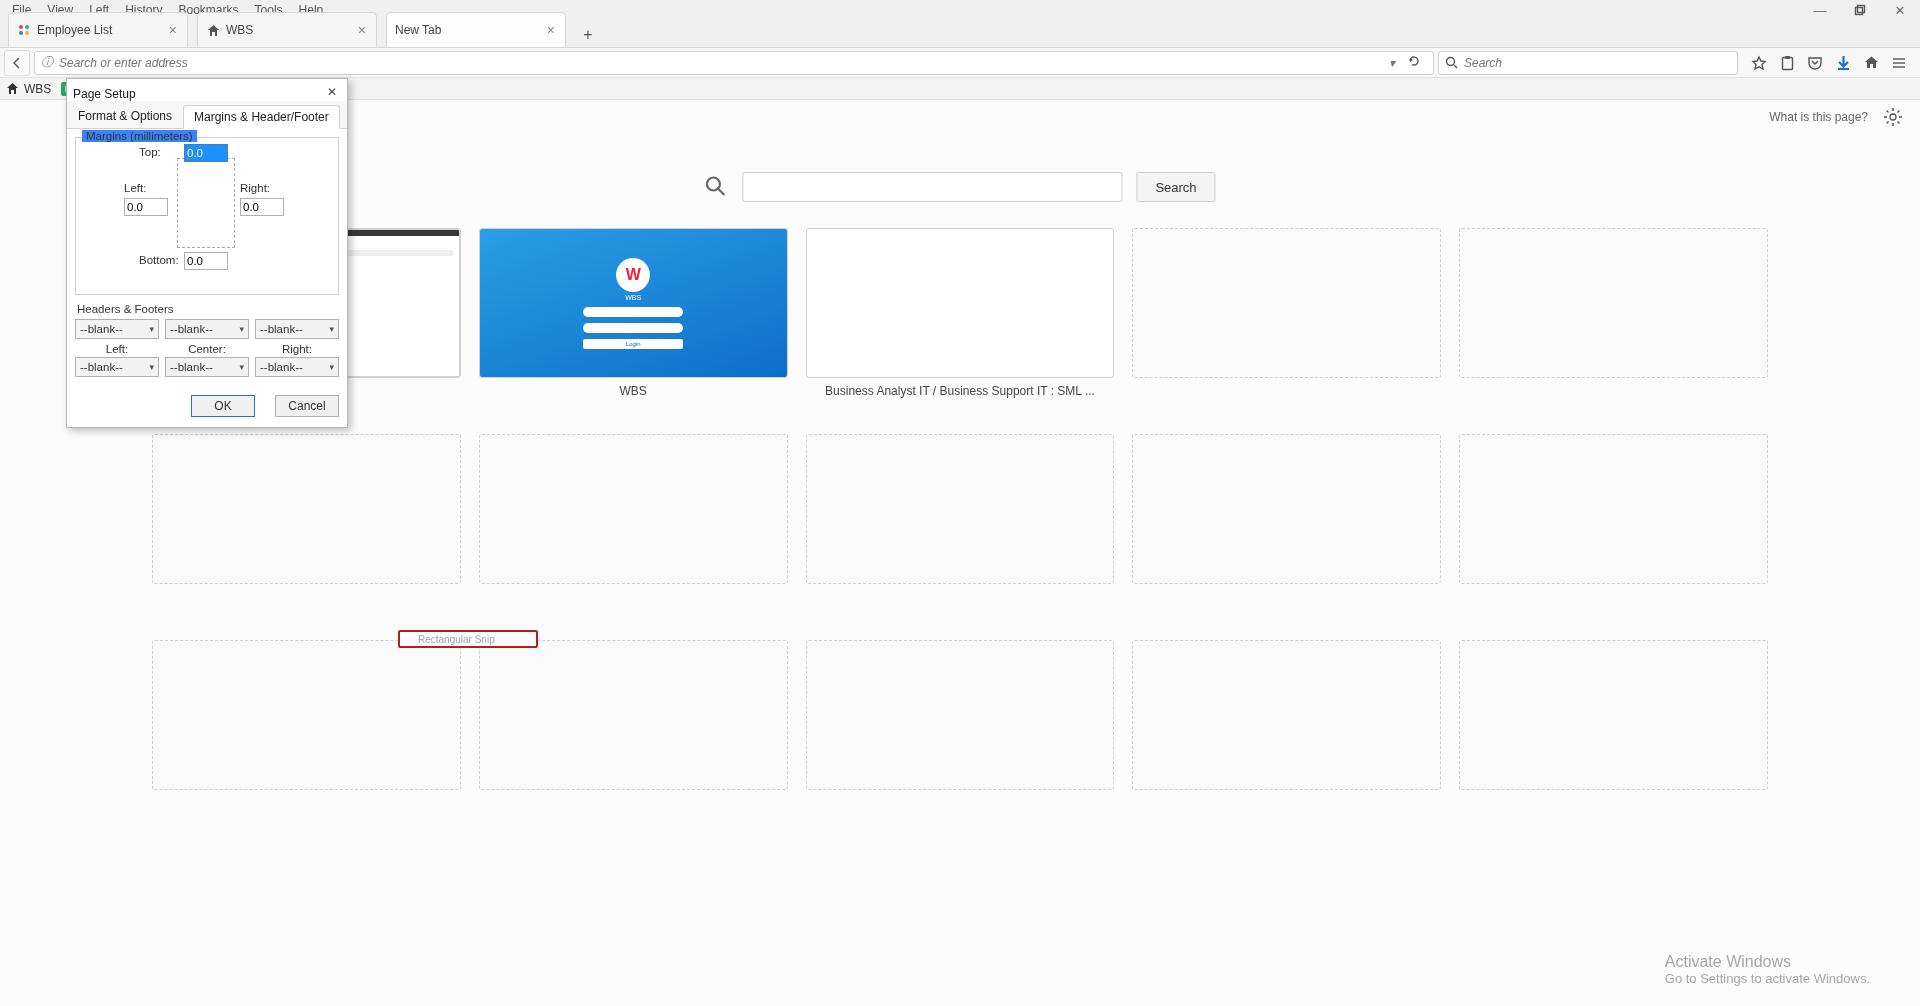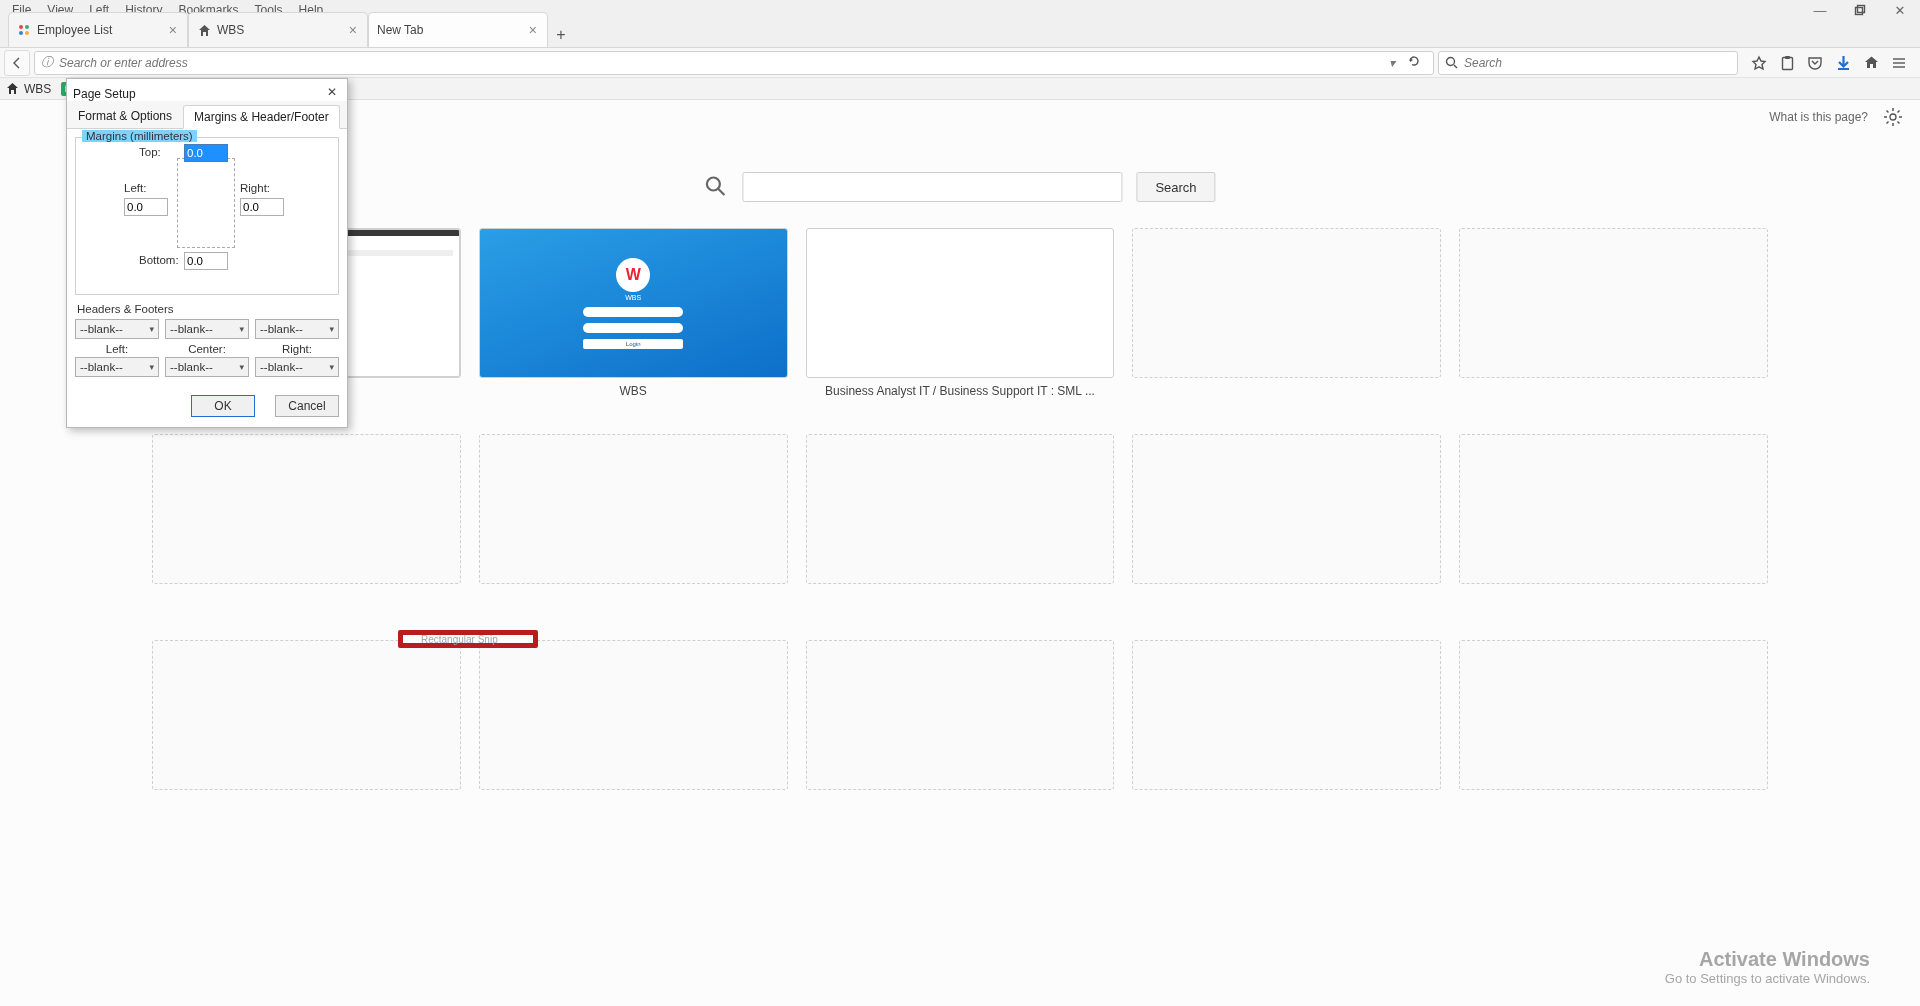--- a/index.html
+++ b/index.html
@@ -8,21 +8,21 @@
 
 .menu-bar { height: 20px; background: #f0f0f0; display: flex; align-items: center; padding: 0 4px; font-size: 12px; color: #555; }
 .menu-bar span { padding: 2px 8px; cursor: default; }
 
 
 .window-controls { position: absolute; top: 0; right: 0; display: flex; height: 20px; align-items: center; }
 .window-controls .wc { width: 40px; height: 20px; display: flex; align-items: center; justify-content: center; color: #666; font-size: 13px; }
 
 
 .tab-strip { height: 28px; background: #f0f0f0; display: flex; align-items: flex-end; padding-left: 8px; border-bottom: 1px solid #d7d7d7; }
-.tab { display: flex; align-items: center; height: 26px; padding: 17px 8px; min-width: 180px; max-width: 200px; background: #f5f5f5; border: 1px solid #d7d7d7; border-bottom: none; border-radius: 5px 5px 0 0; margin-right: 0; font-size: 12px; color: #444; justify-content: center; }
+.tab { display: flex; align-items: center; height: 26px; padding: 17px 8px; min-width: 180px; max-width: 200px; background: #f5f5f5; border: 1px solid #d7d7d7; border-bottom: none; border-radius: 5px 5px 0 0; margin-right: 9px; font-size: 12px; color: #444; justify-content: center; }
 .tab.active { background: #fdfdfd; }
 .tab .fav { width: 14px; height: 14px; margin-right: 6px; display:flex; align-items:center; justify-content:center; }
 .tab .title { flex: 1; overflow: hidden; text-overflow: ellipsis; white-space: nowrap; }
 .tab .close { color: #888; font-size: 14px; padding: 0 2px; }
 .new-tab-btn { width: 26px; height: 24px; display:flex; align-items:center; justify-content:center; color:#555; font-size: 16px; }
 
 
 .toolbar { height: 30px; background: #f7f7f7; display: flex; align-items: center; padding: 2px 4px; gap: 4px; border-bottom: 1px solid #e2e2e2; }
 .nav-btn { width: 26px; height: 26px; border: 1px solid #dcdcdc; border-radius: 3px; display:flex; align-items:center; justify-content:center; color:#888; background:#fafafa; }
 .url-bar { flex: 1; height: 24px; border: 1px solid #d0d0d0; border-radius: 3px; display:flex; align-items:center; padding: 0 6px; background:#fff; color:#999; font-style: italic; gap:6px; }
@@ -59,38 +59,38 @@
 .wbs-preview { position:absolute; inset:0; background: linear-gradient(160deg, #2a9ee6 0%, #0d6fc9 100%); border-radius:2px; display:flex; flex-direction:column; align-items:center; justify-content:center; gap:6px; }
 .wbs-preview .logo { width:34px; height:34px; border-radius:50%; background:#fff; display:flex; align-items:center; justify-content:center; font-weight:bold; color:#e23; font-size: 16px; }
 .wbs-preview .logo-sub { font-size:7px; color:#fff; margin-top:-4px; }
 .wbs-preview .fld { width: 100px; height: 10px; background:#fff; border-radius: 5px; }
 .wbs-preview .btn { width: 100px; height: 10px; background:#fff; border-radius: 2px; font-size:6px; text-align:center; line-height:10px; color:#0b5aa0; }
 
 .tile .partial-prev { position:absolute; inset:0; background: linear-gradient(#383838 0 6px, #fff 6px); border:1px solid #d0d0d0; border-radius:2px; }
 .tile .partial-prev:after { content:""; position:absolute; left:6px; right:6px; top:20px; height:6px; background:#eee; }
 .tile.first { border:1px solid #d0d0d0; background:#fff; }
 
-.snip-hint { position:absolute; left:398px; top:530px; width:140px; height:18px; background:#fdfdff; border:5px solid #b91c1c; font-size:10px; color:#9ab; display:flex; align-items:center; padding-left:18px; border-radius:2px; }
+.snip-hint { position:absolute; left:398px; top:530px; width:140px; height:18px; background:#fdfdff; border:2px solid #b91c1c; font-size:10px; color:#9ab; display:flex; align-items:center; padding-left:18px; border-radius:2px; }
 
 
 .activate { position:absolute; right: 50px; bottom: 20px; color:#a6a6a6; text-align:left; }
-.activate .l1 { font-size: 20px; font-weight: 700; text-align: right; }
+.activate .l1 { font-size: 16px; font-weight: 400; }
 .activate .l2 { font-size: 13px; }
 
 
 .dialog { position:absolute; left: 66px; top: 78px; width: 282px; background:#fff; border:1px solid #b8b8b8; box-shadow: 3px 3px 8px rgba(0,0,0,0.25); font-size:12px; }
 .dialog .titlebar { height: 22px; display:flex; align-items:flex-end; justify-content:space-between; padding: 0 6px; background:#fff; }
 .dialog .titlebar .dt { color:#222; }
 .dialog .titlebar .x { width:18px; height:18px; display:flex; align-items:center; justify-content:center; color:#444; }
 .dialog .tabs { display:flex; border-bottom:1px solid #d3d3d3; background:#f6f6f6; padding-top:3px; }
 .dialog .dtab { padding: 4px 10px; border:1px solid transparent; color:#222; background:#f6f6f6; font-size:12px; }
 .dialog .dtab.active { background:#fff; border:1px solid #d3d3d3; border-bottom:1px solid #fff; border-radius:3px 3px 0 0; position:relative; top:1px; }
 .dialog .body { padding: 8px; }
 .fieldset { border:1px solid #d0d0d0; padding: 8px; margin-bottom: 8px; position: relative; }
-.fieldset .legend { position:absolute; top:-8px; left:6px; background:#7dd3fc; padding:0 4px; font-size:11.5px; }
+.fieldset .legend { position:absolute; top:-8px; left:6px; background:#3b82f6; padding:0 4px; font-size:11.5px; }
 .margins-box { position:relative; height: 140px; }
 .page-shape { position:absolute; left:93px; top:12px; width:58px; height:90px; border:1px dashed #aaa; }
 .mlabel { position:absolute; font-size:11.5px; }
 .minput { width:44px; height:18px; border:1px solid #b0b0b0; padding:1px 2px; font-size:11.5px; }
 .minput.sel { background:#1e90ff; color:#fff; border-color:#4a7db8; }
 .hf-row { display:flex; gap:6px; margin-bottom:4px; }
 .hf-row select, .hf-sel { flex:1; height:20px; border:1px solid #b0b0b0; background:#f2f2f2; font-size:11.5px; padding-left:4px; display:flex; align-items:center; justify-content:space-between; padding-right:4px; }
 .hf-sel .chev { font-size:9px; color:#555; }
 .hf-labels { display:flex; gap:6px; margin:2px 0 2px 0; }
 .hf-labels span { flex:1; text-align:center; font-size:11.5px; }

